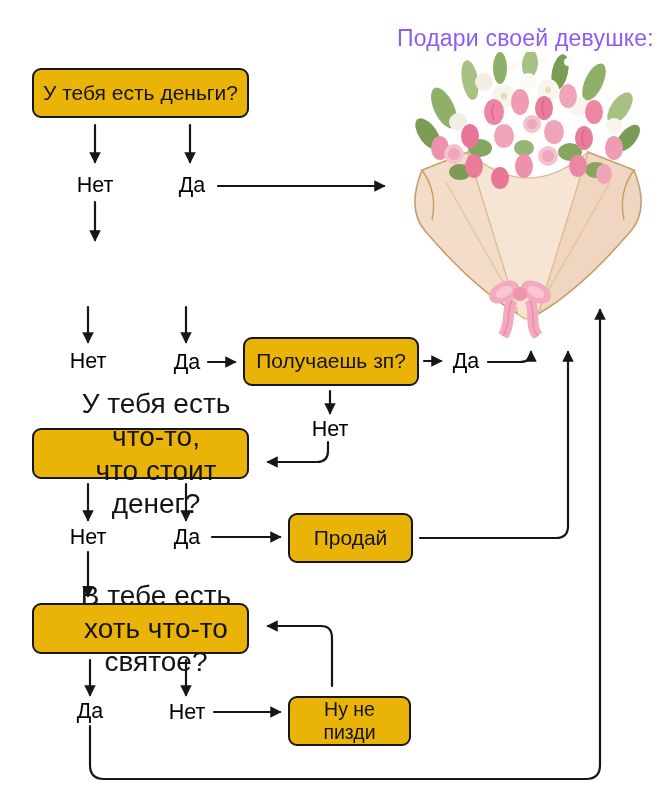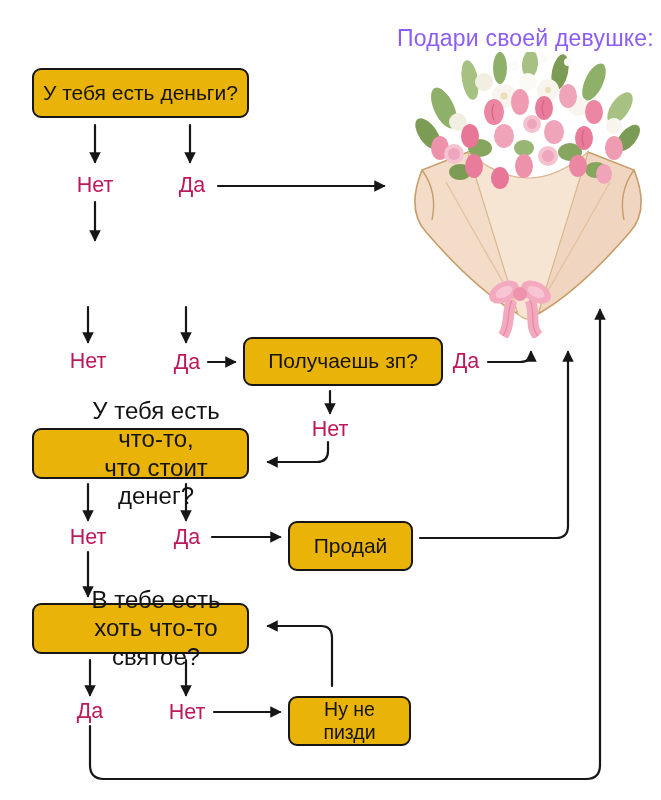--- a/index.html
+++ b/index.html
@@ -11,24 +11,24 @@
     position:absolute;left:397px;top:25px;font-size:23px;letter-spacing:0.2px;
     color:#8b5cf6;white-space:nowrap;
   }
   .node{
     position:absolute;box-sizing:border-box;background:#eab308;
     border:2.5px solid #161616;border-radius:9px;
     display:flex;align-items:center;justify-content:center;
     text-align:center;font-size:21px;line-height:1.18;white-space:pre-line;
     padding:2px 6px;
   }
-  .node.small-text{font-size:24px;padding-left:37px;}
+  .node.small-text{font-size:28px;padding-left:37px;}
   .edge-label{
     position:absolute;transform:translate(-50%,-50%);
-    font-size:21.5px;color:#be185d;white-space:nowrap;
+    font-size:21.5px;color:#000000;white-space:nowrap;
   }
   svg.arrows{position:absolute;left:0;top:0;width:661px;height:800px;pointer-events:none;}
   svg.arrows path{fill:none;stroke:#161616;stroke-width:2.2;stroke-linecap:round;}
   .bouquet{position:absolute;left:408px;top:52px;width:240px;height:286px;}
 </style>
 </head>
 <body>
 
 <div class="stage">
 
@@ -142,26 +142,26 @@
       <ellipse cx="128" cy="240" rx="16" ry="10" fill="#f3a9be" transform="rotate(28 128 240)"></ellipse>
       <ellipse cx="96" cy="240" rx="9" ry="5" fill="#f8c5d4" transform="rotate(-28 96 240)"></ellipse>
       <ellipse cx="128" cy="240" rx="9" ry="5" fill="#f8c5d4" transform="rotate(28 128 240)"></ellipse>
       <circle cx="112" cy="242" r="7" fill="#ee92ad"></circle>
     </g>
   </svg>
 
   <div class="node" style="left:32px;top:68px;width:217px;height:50px;">У тебя есть деньги?</div>
 
 
-  <div class="node" style="left:243px;top:337px;width:200px;height:49px;">Получаешь зп?</div>
+  <div class="node" style="left:243px;top:337px;width:176px;height:49px;">Получаешь зп?</div>
 
   <div class="node small-text" style="left:32px;top:428px;width:217px;height:51px;">У тебя есть что-то,
 что стоит денег?</div>
 
-  <div class="node" style="left:288px;top:513px;width:125px;height:50px;margin-top:8px;">Продай</div>
+  <div class="node" style="left:288px;top:513px;width:125px;height:50px;">Продай</div>
 
   <div class="node small-text" style="left:32px;top:603px;width:217px;height:51px;">В тебе есть хоть что-то
 святое?</div>
 
   <div class="node" style="left:288px;top:696px;width:123px;height:50px;font-size:19.5px;">Ну не пизди</div>
 
   <span class="edge-label" style="left:95px;top:185px;">Нет</span>
   <span class="edge-label" style="left:192px;top:185px;">Да</span>
   <span class="edge-label" style="left:88px;top:361px;">Нет</span>
   <span class="edge-label" style="left:187px;top:362px;">Да</span>

